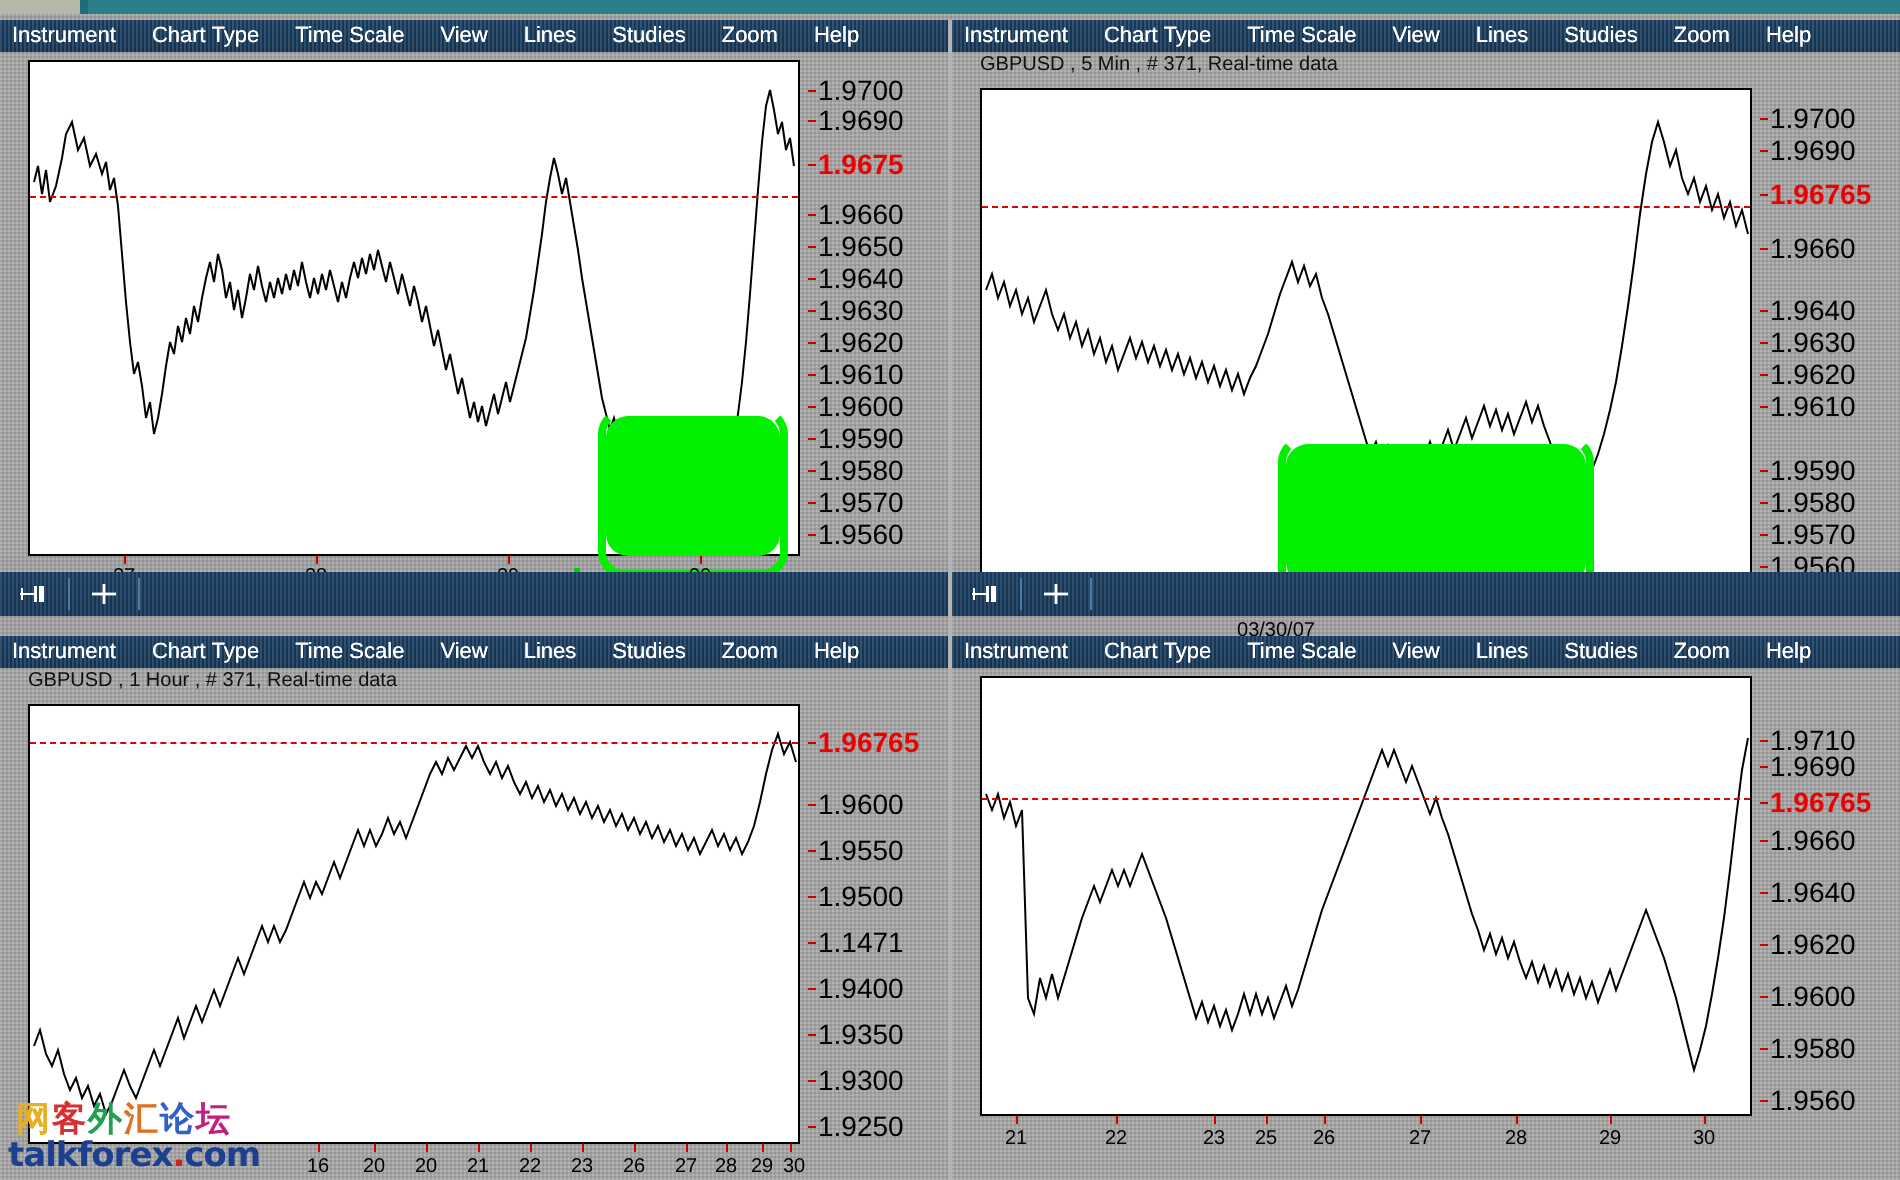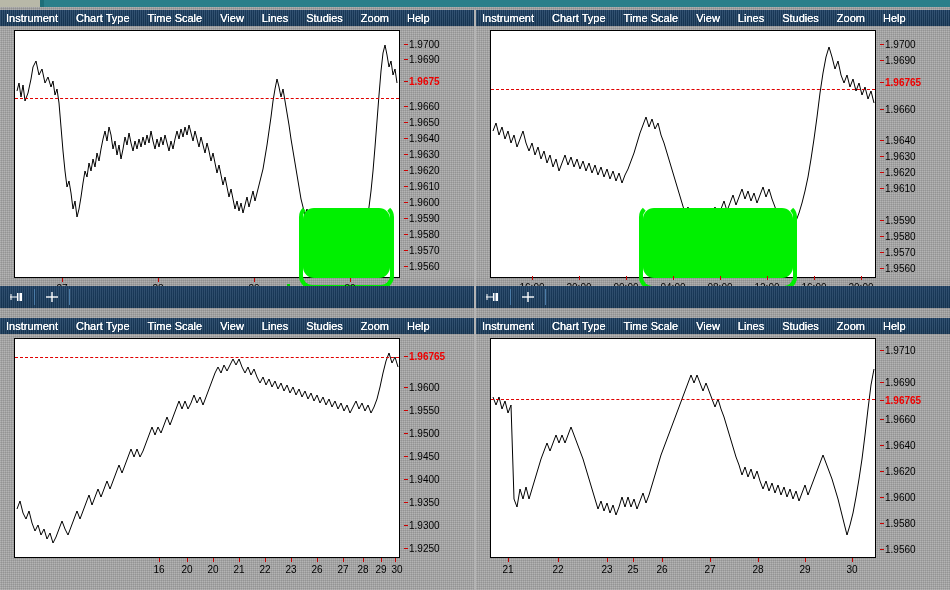--- a/index.html
+++ b/index.html
@@ -84,21 +84,21 @@
   .redline {
     position: absolute;
     height: 0;
     border-top: 1px dashed #e00000;
     left: 0; right: 0;
   }
 
   .yaxis { position: absolute; }
   .ytick {
     position: absolute;
-    font-size: 10px;
+    font-size: 14px;
     color: #000;
     white-space: nowrap;
     line-height: 10px;
     font-family: "Liberation Sans", sans-serif;
   }
   .ytick.red { color: #ee0000; font-weight: bold; text-align: center; }
   .ytick .dash {
     display: inline-block;
     width: 4px; height: 1px;
     background: #cc0000;
@@ -283,20 +283,21 @@
     <div class="menubar">
       <div class="menuitem">Instrument</div>
       <div class="menuitem">Chart Type</div>
       <div class="menuitem">Time Scale</div>
       <div class="menuitem">View</div>
       <div class="menuitem">Lines</div>
       <div class="menuitem">Studies</div>
       <div class="menuitem">Zoom</div>
       <div class="menuitem m-last">Help</div>
     </div>
+    <div class="subtitle">GBPUSD , 5 Min , # 371, Real-time data</div>
 
     <div class="plotwrap">
       <div class="plotbox" style="left:14px; top:4px; width:386px; height:248px;">
         <svg width="384" height="246" viewBox="0 0 384 246" preserveAspectRatio="none">
           <polyline fill="none" stroke="#000" stroke-width="1" points="2,100 5,92 8,104 11,96 14,108 17,100 20,112 23,104 26,116 29,108 32,100 35,112 38,120 41,112 44,124 47,116 50,128 53,120 56,132 59,124 62,136 65,128 68,140 71,132 74,124 77,134 80,126 83,136 86,128 89,138 92,130 95,140 98,132 101,142 104,134 107,144 110,136 113,146 116,138 119,148 122,140 125,150 128,142 131,152 134,144 137,138 140,130 143,122 146,112 149,102 152,94 155,86 158,96 161,88 164,98 167,92 170,104 173,112 176,122 179,132 182,142 185,152 188,162 191,172 194,182 197,176 200,186 203,178 206,188 209,180 212,190 215,182 218,192 221,184 224,176 227,186 230,178 233,170 236,180 239,172 242,164 245,174 248,166 251,158 254,168 257,160 260,170 263,162 266,172 269,164 272,156 275,166 278,158 281,168 284,176 287,186 290,194 293,186 296,196 299,188 302,198 305,190 308,182 311,172 314,160 317,146 320,128 323,108 326,86 329,62 332,42 335,26 338,16 341,26 344,38 347,30 350,44 353,52 356,44 359,56 362,48 365,60 368,52 371,64 374,56 377,68 380,60 383,72"></polyline>
         </svg>
         <div class="redline" style="top:58px;"></div>
       </div>
 
       <div class="hl" style="left:167px; top:182px; width:150px; height:70px;"></div>
@@ -383,35 +384,36 @@
     <div class="menubar">
       <div class="menuitem">Instrument</div>
       <div class="menuitem">Chart Type</div>
       <div class="menuitem">Time Scale</div>
       <div class="menuitem">View</div>
       <div class="menuitem">Lines</div>
       <div class="menuitem">Studies</div>
       <div class="menuitem">Zoom</div>
       <div class="menuitem m-last">Help</div>
     </div>
+    <div class="subtitle">GBPUSD , 1 Hour , # 371, Real-time data</div>
 
     <div class="plotwrap">
       <div class="plotbox" style="left:14px; top:4px; width:386px; height:220px;">
         <svg width="384" height="218" viewBox="0 0 384 218" preserveAspectRatio="none">
           <polyline fill="none" stroke="#000" stroke-width="1" points="2,170 5,162 8,174 11,180 14,172 17,184 20,192 23,186 26,196 29,190 32,200 35,194 38,204 41,198 44,190 47,182 50,190 53,196 56,188 59,180 62,172 65,180 68,172 71,164 74,156 77,166 80,158 83,150 86,158 89,150 92,142 95,150 98,142 101,134 104,126 107,134 110,126 113,118 116,110 119,118 122,110 125,118 128,112 131,104 134,96 137,88 140,96 143,88 146,94 149,86 152,78 155,86 158,78 161,70 164,62 167,70 170,62 173,70 176,64 179,56 182,64 185,58 188,66 191,58 194,50 197,42 200,34 203,28 206,34 209,26 212,32 215,26 218,20 221,26 224,20 227,28 230,34 233,28 236,36 239,30 242,38 245,44 248,38 251,46 254,40 257,48 260,42 263,50 266,44 269,52 272,46 275,54 278,48 281,56 284,50 287,58 290,52 293,60 296,54 299,62 302,56 305,64 308,58 311,66 314,60 317,68 320,62 323,70 326,64 329,72 332,66 335,74 338,68 341,62 344,70 347,64 350,72 353,66 356,74 359,68 362,60 365,48 368,34 371,22 374,14 377,24 380,18 383,28"></polyline>
         </svg>
         <div class="redline" style="top:18px;"></div>
       </div>
 
       <div class="yaxis" style="left:404px; top:4px; width:66px; height:220px;">
         <div class="ytick red" style="top:14px;"><span class="dash"></span><span>1.96765</span></div>
         <div class="ytick" style="top:45px;"><span class="dash"></span><span>1.9600</span></div>
         <div class="ytick" style="top:68px;"><span class="dash"></span><span>1.9550</span></div>
         <div class="ytick" style="top:91px;"><span class="dash"></span><span>1.9500</span></div>
-        <div class="ytick" style="top:114px;"><span class="dash"></span><span>1.9450</span></div>
+        <div class="ytick" style="top:114px;"><span class="dash"></span><span>1.1471</span></div>
         <div class="ytick" style="top:137px;"><span class="dash"></span><span>1.9400</span></div>
         <div class="ytick" style="top:160px;"><span class="dash"></span><span>1.9350</span></div>
         <div class="ytick" style="top:183px;"><span class="dash"></span><span>1.9300</span></div>
         <div class="ytick" style="top:206px;"><span class="dash"></span><span>1.9250</span></div>
       </div>
 
       <div class="xaxis" style="left:14px; top:224px; width:386px; height:26px;">
         <div class="xtickmark" style="left:145px;"></div>
         <div class="xtickmark" style="left:173px;"></div>
         <div class="xtickmark" style="left:199px;"></div>
@@ -453,21 +455,21 @@
 
     <div class="plotwrap">
       <div class="plotbox" style="left:14px; top:4px; width:386px; height:220px;">
         <svg width="384" height="218" viewBox="0 0 384 218" preserveAspectRatio="none">
           <polyline fill="none" stroke="#000" stroke-width="1" points="2,58 5,66 8,58 11,70 14,62 17,74 20,66 23,160 26,168 29,150 32,160 35,148 38,160 41,150 44,140 47,130 50,120 53,112 56,104 59,112 62,104 65,96 68,104 71,96 74,104 77,96 80,88 83,96 86,104 89,112 92,120 95,130 98,140 101,150 104,160 107,170 110,162 113,172 116,164 119,174 122,166 125,176 128,168 131,158 134,168 137,158 140,168 143,160 146,170 149,162 152,154 155,164 158,156 161,146 164,136 167,126 170,116 173,108 176,100 179,92 182,84 185,76 188,68 191,60 194,52 197,44 200,36 203,44 206,36 209,44 212,52 215,44 218,52 221,60 224,68 227,60 230,70 233,78 236,88 239,98 242,108 245,118 248,126 251,136 254,128 257,138 260,130 263,140 266,132 269,142 272,150 275,142 278,152 281,144 284,154 287,146 290,156 293,148 296,158 299,150 302,160 305,152 308,162 311,154 314,146 317,156 320,148 323,140 326,132 329,124 332,116 335,124 338,132 341,140 344,150 347,160 350,172 353,184 356,196 359,186 362,174 365,158 368,140 371,120 374,96 377,70 380,46 383,30"></polyline>
         </svg>
         <div class="redline" style="top:60px;"></div>
       </div>
 
       <div class="yaxis" style="left:404px; top:4px; width:66px; height:220px;">
-        <div class="ytick" style="top:8px;"><span class="dash"></span><span>1.9710</span></div>
+        <div class="ytick" style="top:27px;"><span class="dash"></span><span>1.9710</span></div>
         <div class="ytick" style="top:40px;"><span class="dash"></span><span>1.9690</span></div>
         <div class="ytick red" style="top:58px;"><span class="dash"></span><span>1.96765</span></div>
         <div class="ytick" style="top:77px;"><span class="dash"></span><span>1.9660</span></div>
         <div class="ytick" style="top:103px;"><span class="dash"></span><span>1.9640</span></div>
         <div class="ytick" style="top:129px;"><span class="dash"></span><span>1.9620</span></div>
         <div class="ytick" style="top:155px;"><span class="dash"></span><span>1.9600</span></div>
         <div class="ytick" style="top:181px;"><span class="dash"></span><span>1.9580</span></div>
         <div class="ytick" style="top:207px;"><span class="dash"></span><span>1.9560</span></div>
       </div>
 
@@ -489,15 +491,19 @@
         <div class="xtick" style="left:220px; top:7px;">27</div>
         <div class="xtick" style="left:268px; top:7px;">28</div>
         <div class="xtick" style="left:315px; top:7px;">29</div>
         <div class="xtick" style="left:362px; top:7px;">30</div>
 
       </div>
     </div>
   </div>
 
   <div class="watermark">
+    <div class="wm-cjk">
+      <span>网</span><span>客</span><span>外</span><span>汇</span><span>论</span><span>坛</span>
+    </div>
+    <div class="wm-url"><span>talkforex</span><span class="dot">.</span><span>com</span></div>
   </div>
 
 </div>
 
 </body></html>

